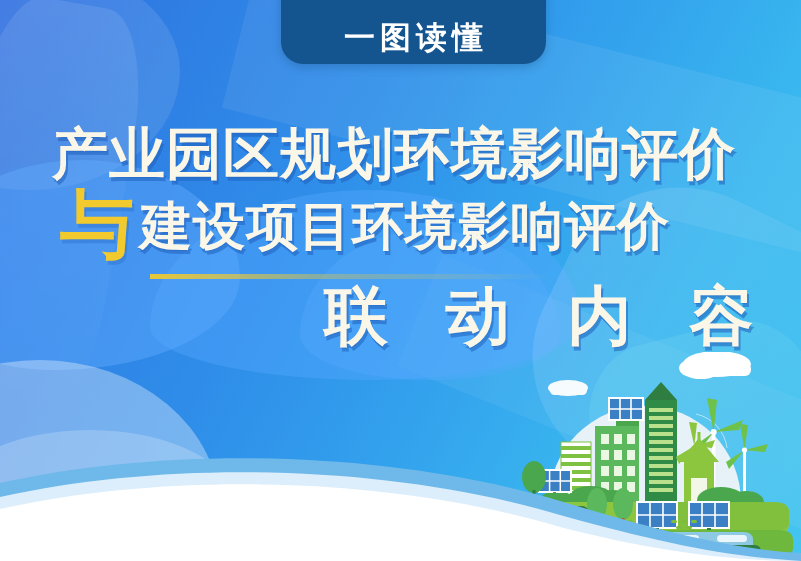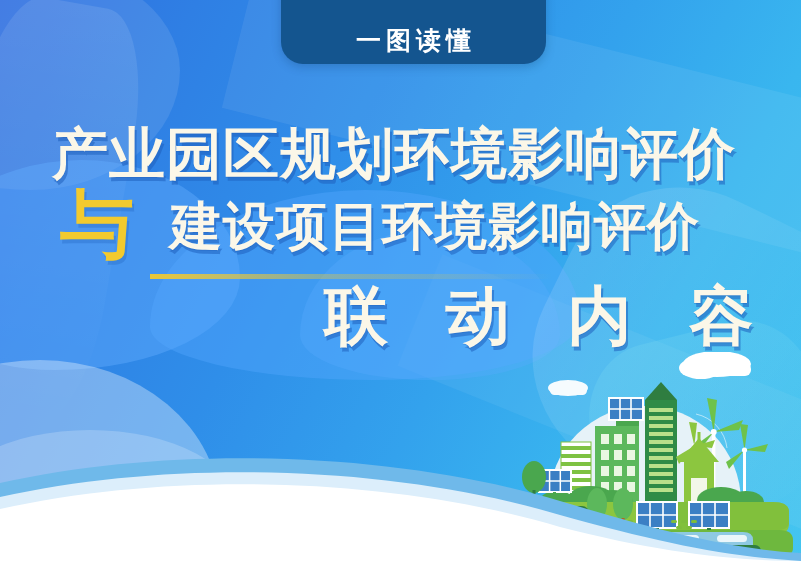--- a/index.html
+++ b/index.html
@@ -59,21 +59,21 @@
     left:281px; top:-12px;
     width:265px; height:76px;
     background:#14558f;
     border-radius:0 0 22px 22px;
     display:flex; align-items:flex-end; justify-content:center;
     padding-bottom:11px;
     box-shadow:0 3px 10px rgba(10,50,100,0.25);
   }
   .tab-text {
     color:#ffffff;
-    font-size:25px;
+    font-size:31px;
     font-weight:bold;
     letter-spacing:5px;
     text-indent:5px;
     line-height:1;
   }
 
   
   .title {
     position:absolute;
     left:0; top:126px;
@@ -107,21 +107,21 @@
     text-shadow:2px 4px 0 rgba(31,96,190,0.30);
   }
   .amp-rule {
     position:absolute;
     left:150px; top:78px;
     width:650px; height:5px;
     background:linear-gradient(90deg, rgba(242,202,46,0.95) 0%, rgba(242,202,46,0.35) 28%, rgba(242,202,46,0) 62%);
   }
   .tline-2 {
     position:absolute;
-    left:170px; top:4px;
+    left:140px; top:4px;
     font-size:52px;
     letter-spacing:1px;
   }
 
   .tline-3 {
     margin-left:324px;
     margin-top:26px;
     font-size:64px;
     letter-spacing:20px;
   }

